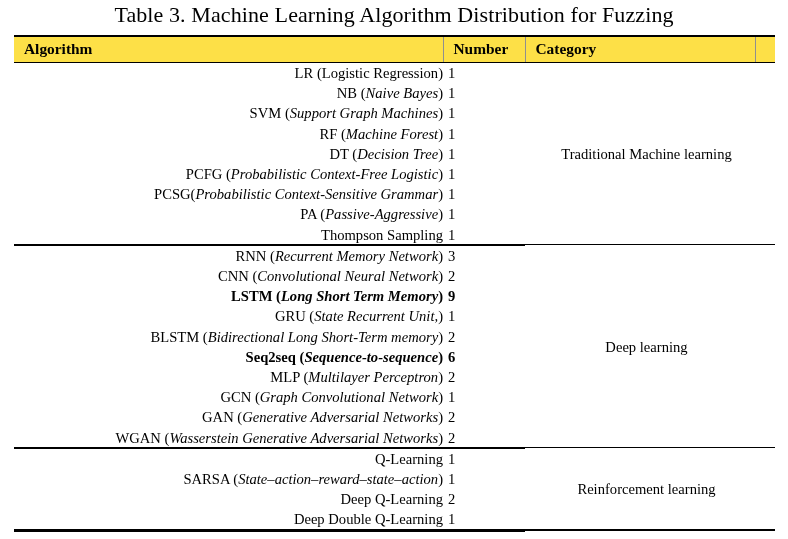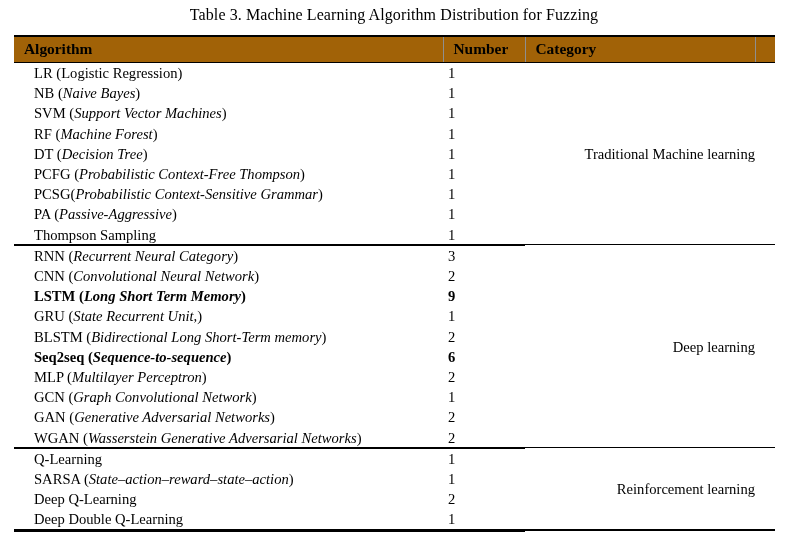--- a/index.html
+++ b/index.html
@@ -22,21 +22,21 @@
     height: 539px;
   }
 
   
   .table-caption {
     position: absolute;
     left: 0;
     top: 4px;
     width: 788px;
     text-align: center;
-    font-size: 16px;
+    font-size: 22px;
     line-height: 22px;
     letter-spacing: 0.1px;
     white-space: nowrap;
   }
 
   
   .table-wrap {
     position: absolute;
     left: 14px;
     top: 35px;
@@ -50,21 +50,21 @@
     font-size: 14.6px;
   }
 
   table.ml-table col.c-alg  { width: 429px; }
   table.ml-table col.c-num  { width: 82px;  }
   table.ml-table col.c-cat  { width: 230px; }
   table.ml-table col.c-pad  { width: 20px;  }
 
   
   thead th {
-    background: #a16207;
+    background: #fde047;
     font-weight: bold;
     font-size: 15.4px;
     text-align: left;
     padding: 3px 0 4px 10px;
     border-top: 2px solid #000000;
     border-bottom: 1.5px solid #000000;
     border-left: 1px solid #8f8f8f;
     vertical-align: middle;
     height: 22px;
     box-sizing: border-box;
@@ -75,26 +75,26 @@
   
   tbody td {
     padding: 0 0 0 0;
     vertical-align: top;
     border: none;
     line-height: 20.2px;
     height: 20.2px;
     white-space: nowrap;
     overflow: hidden;
   }
-  td.alg { padding-left: 20px; }
+  td.alg { padding-left: 20px; text-align: right; }
   td.num { padding-left: 5px; }
   td.cat {
     padding-left: 13px;
     vertical-align: middle;
-    text-align: right;
+    text-align: center;
   }
 
   
   tr.group-end > td {
     border-bottom: 1.2px solid #000000;
     margin-top: 48px;
   }
   tr.table-end > td {
     border-bottom: 2px solid #000000;
   }
@@ -133,49 +133,49 @@
             <td class="alg"><span>LR</span> (<span>Logistic Regression</span>)</td>
             <td class="num">1</td>
             <td class="cat" rowspan="9">Traditional Machine learning</td>
             <td rowspan="9"></td>
           </tr>
           <tr>
             <td class="alg"><span>NB</span> (<span class="ital">Naive Bayes</span>)</td>
             <td class="num">1</td>
           </tr>
           <tr>
-            <td class="alg"><span>SVM</span> (<span class="ital">Support Vector Machines</span>)</td>
+            <td class="alg"><span>SVM</span> (<span class="ital">Support Graph Machines</span>)</td>
             <td class="num">1</td>
           </tr>
           <tr>
             <td class="alg"><span>RF</span> (<span class="ital">Machine Forest</span>)</td>
             <td class="num">1</td>
           </tr>
           <tr>
             <td class="alg"><span>DT</span> (<span class="ital">Decision Tree</span>)</td>
             <td class="num">1</td>
           </tr>
           <tr>
-            <td class="alg"><span>PCFG</span> (<span class="ital">Probabilistic Context-Free Thompson</span>)</td>
+            <td class="alg"><span>PCFG</span> (<span class="ital">Probabilistic Context-Free Logistic</span>)</td>
             <td class="num">1</td>
           </tr>
           <tr>
             <td class="alg"><span>PCSG</span>(<span class="ital">Probabilistic Context-Sensitive Grammar</span>)</td>
             <td class="num">1</td>
           </tr>
           <tr>
             <td class="alg"><span>PA</span> (<span class="ital">Passive-Aggressive</span>)</td>
             <td class="num">1</td>
           </tr>
           <tr class="group-end">
             <td class="alg"><span>Thompson Sampling</span></td>
             <td class="num">1</td>
           </tr>
           <tr>
-            <td class="alg"><span>RNN</span> (<span class="ital">Recurrent Neural Category</span>)</td>
+            <td class="alg"><span>RNN</span> (<span class="ital">Recurrent Memory Network</span>)</td>
             <td class="num">3</td>
             <td class="cat" rowspan="10">Deep learning</td>
             <td rowspan="10"></td>
           </tr>
           <tr>
             <td class="alg"><span>CNN</span> (<span class="ital">Convolutional Neural Network</span>)</td>
             <td class="num">2</td>
           </tr>
           <tr>
             <td class="alg bold"><span>LSTM</span> (<span class="ital">Long Short Term Memory</span>)</td>

